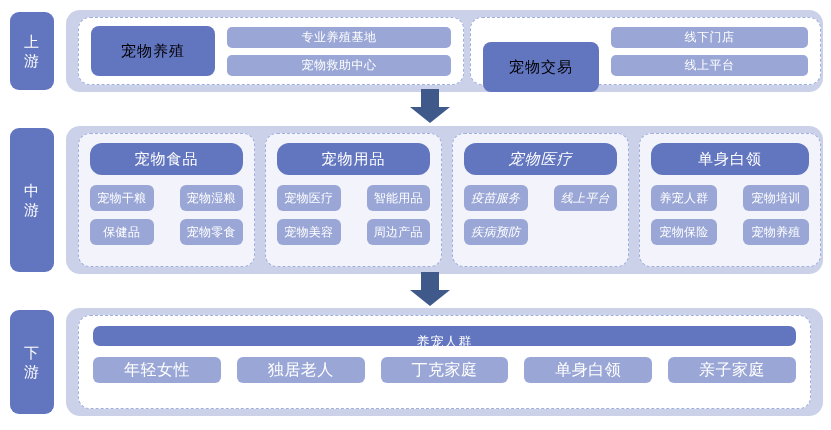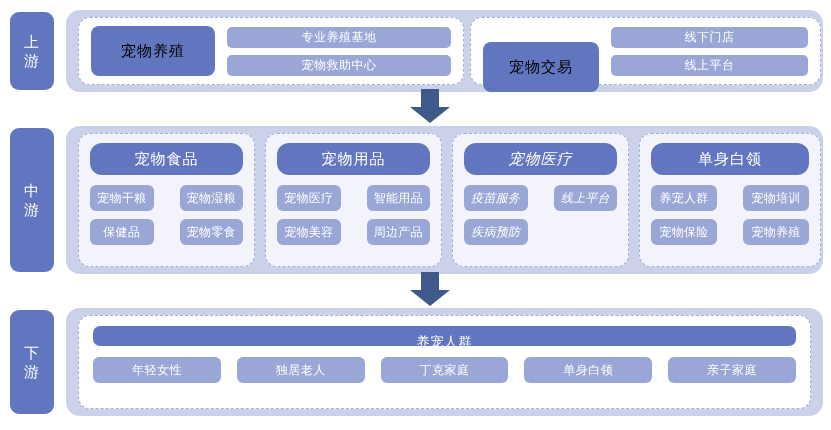--- a/index.html
+++ b/index.html
@@ -178,21 +178,21 @@
     margin-top: 11px;
   }
   .down-chip {
     flex: 1;
     background: #9aa7d6;
     color: #ffffff;
     border-radius: 6px;
     height: 26px;
     line-height: 26px;
     text-align: center;
-    font-size: 12px;
+    font-size: 16px;
     letter-spacing: 0.5px;
   }
 
   
   .arrow {
     position: absolute;
     left: 409px;
     width: 42px;
     height: 34px;
   }

